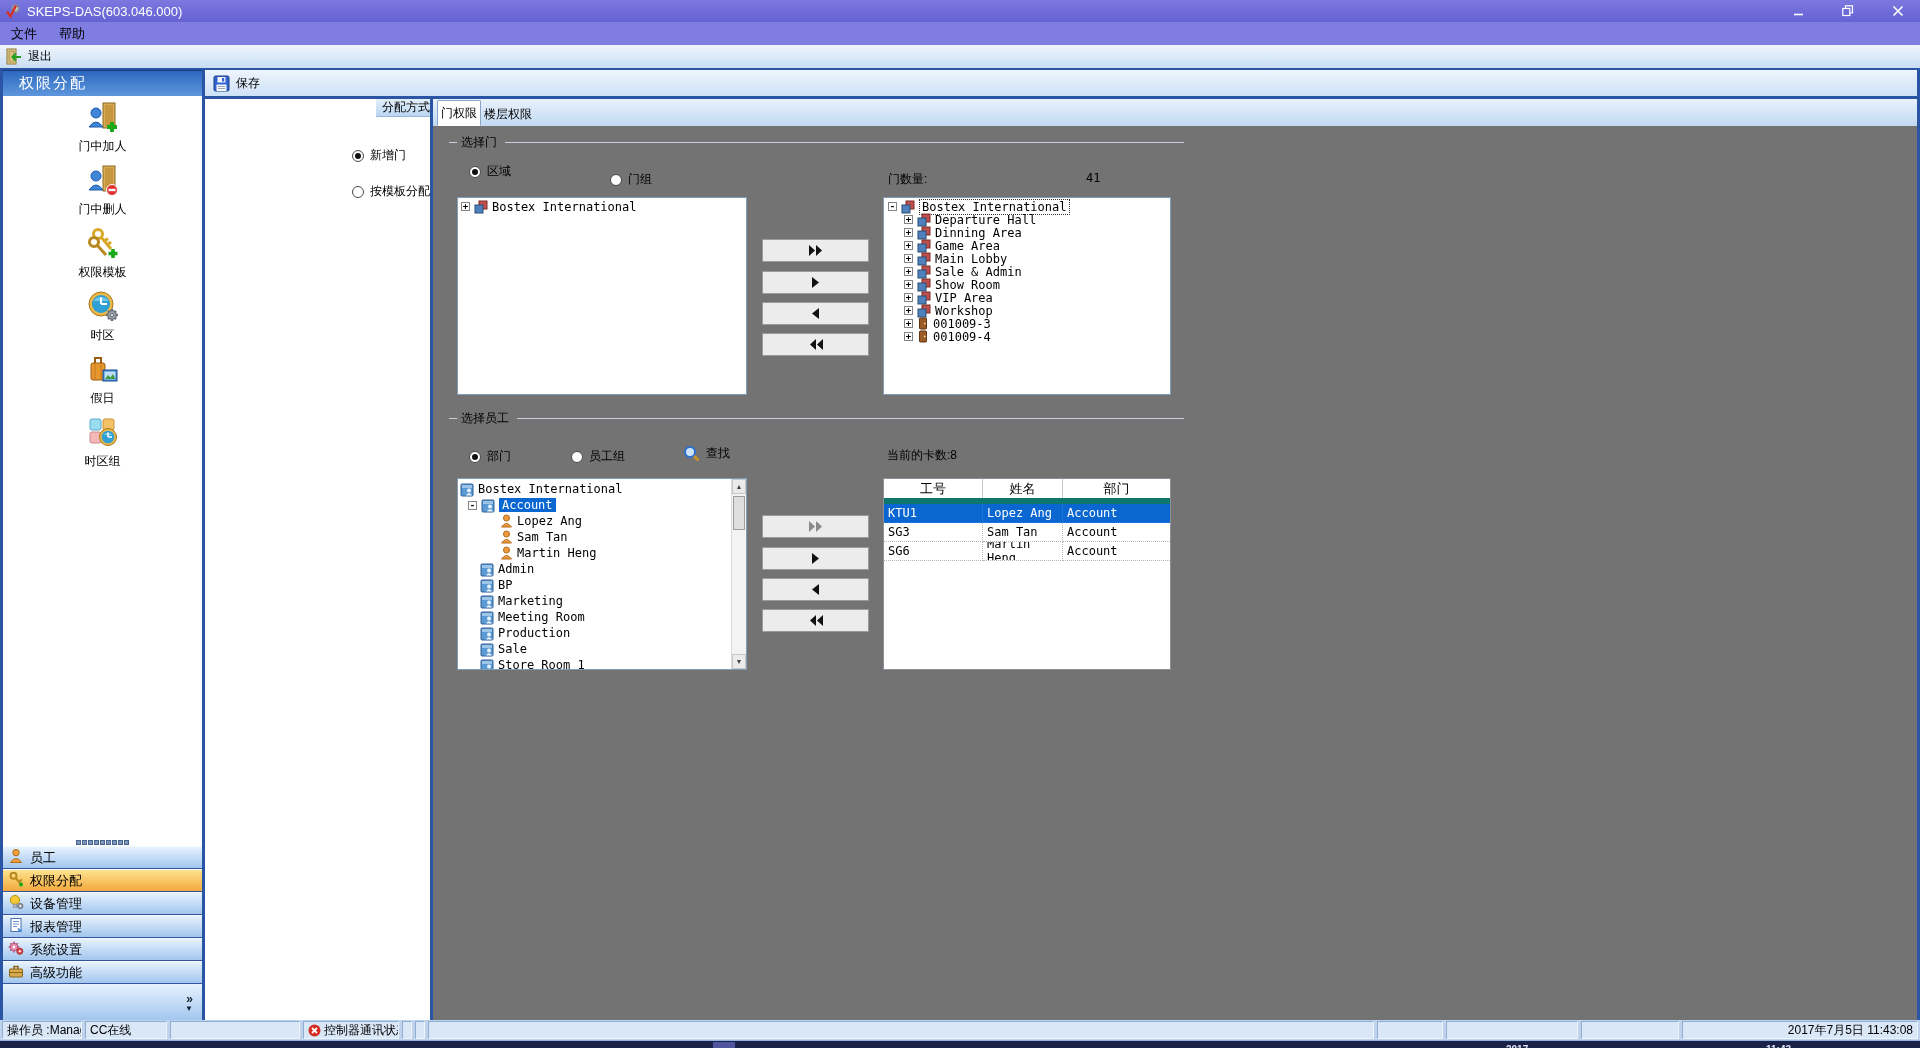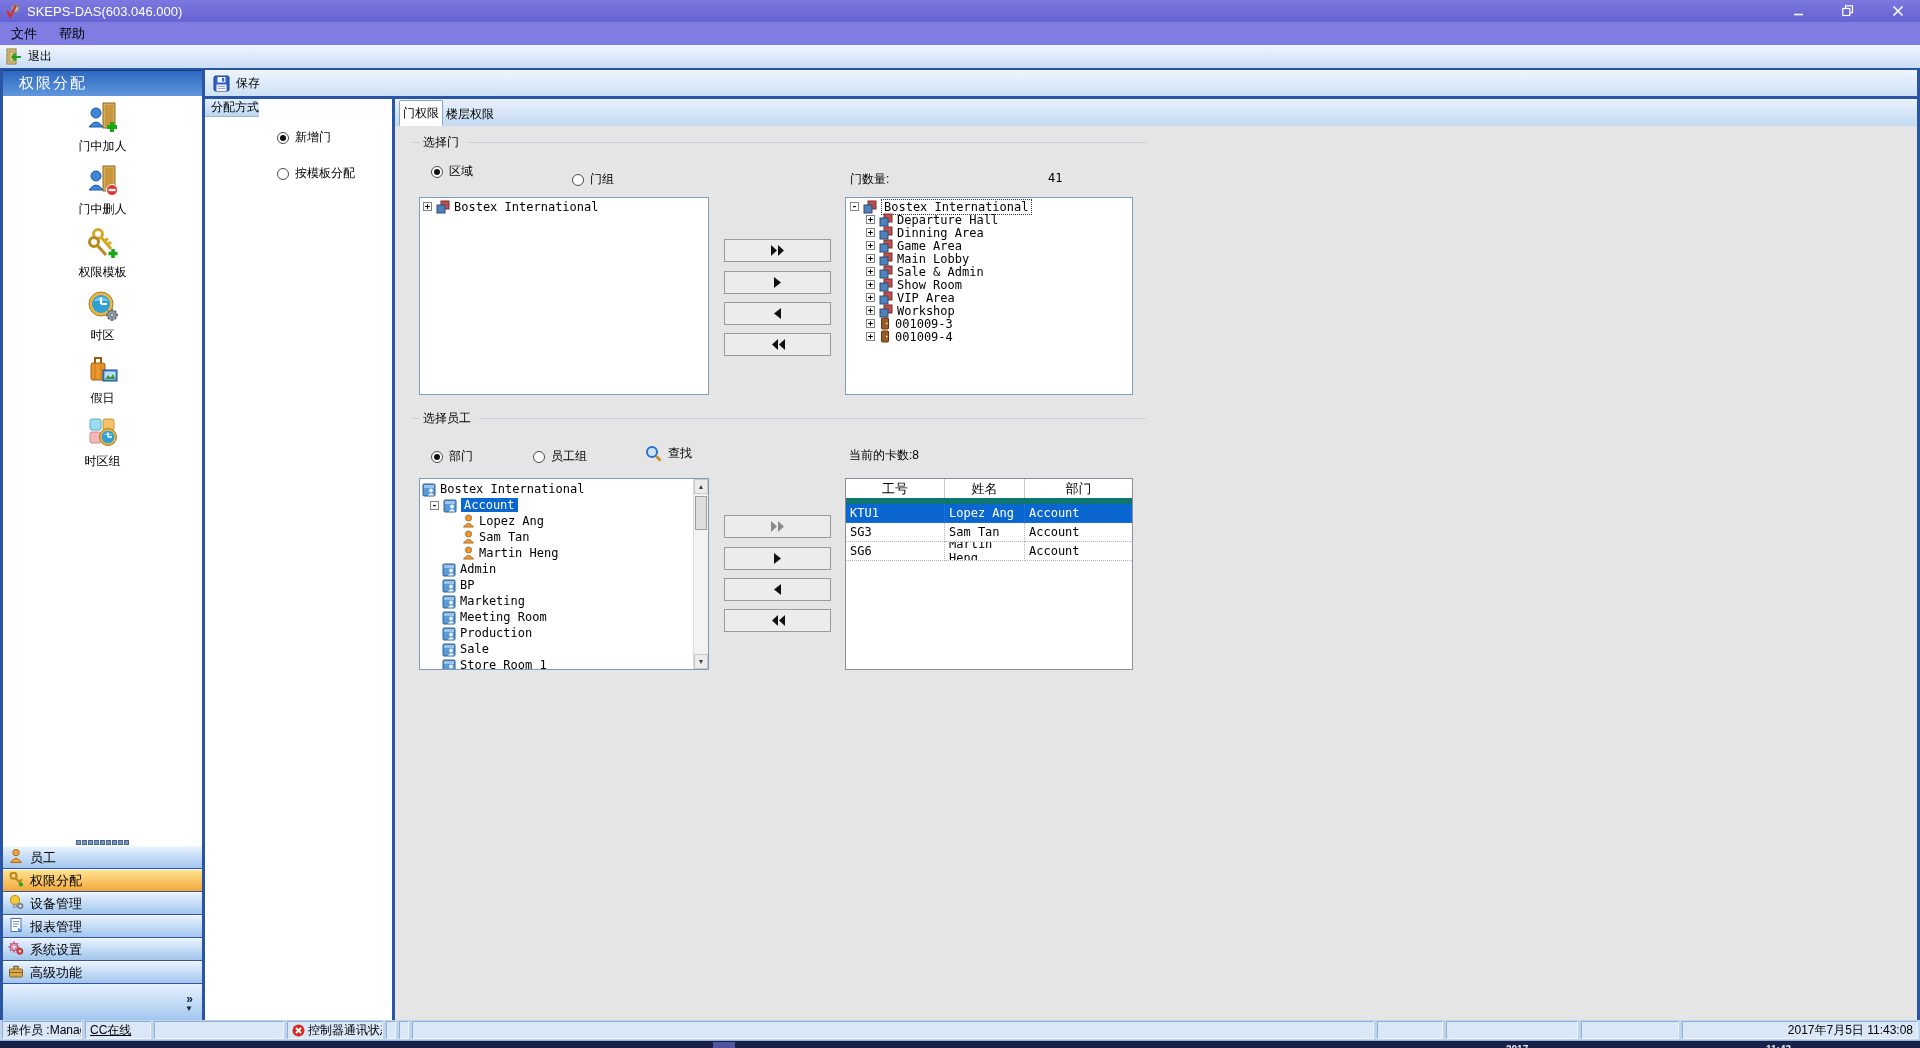--- a/index.html
+++ b/index.html
@@ -27,32 +27,32 @@
   .nav-item { height:23px; display:flex; align-items:center; gap:6px; padding-left:5px; font-size:13px;
               background:linear-gradient(#e7f2fe,#a2c6ee); border-top:1px solid #f3f9ff; border-bottom:1px solid #35549b; cursor:pointer; }
   .nav-item.active { background:linear-gradient(#ffe390,#f2a93c); }
   .nav-foot { height:36px; background:linear-gradient(#e7f2fe,#a2c6ee); display:flex; flex-direction:column; align-items:flex-end; justify-content:center; padding-right:9px; font-weight:bold; color:#123; cursor:pointer; }
   .nav-foot .c2 { font-size:8px; margin-top:-2px; }
 
   
   .main { flex:1; display:flex; flex-direction:column; min-width:0; }
   .savebar { height:29px; background:linear-gradient(#eef5fd,#cde1f6); border-bottom:3px solid #2a55a4; display:flex; align-items:center; gap:6px; padding-left:8px; cursor:pointer; }
   .content { flex:1; display:flex; min-height:0; }
-  .assign-panel { width:190px; border-right:3px solid #2a55a4; display:flex; flex:none; }
+  .assign-panel { width:228px; border-right:3px solid #2a55a4; display:flex; flex-direction:column; flex:none;align-items:flex-end; }
   .ap-header { height:18px; background:linear-gradient(#e3effb,#bcd6f0); border-bottom:1px solid #9ab6d8; display:flex; align-items:center; padding-left:6px; }
   .ap-body { padding:30px 0 0 18px; display:flex; flex-direction:column; gap:19px; background:#fff; flex:1; }
   .radio { display:flex; align-items:center; gap:6px; cursor:pointer; white-space:nowrap; }
   .rb { width:12px; height:12px; border:1px solid #4a4a4a; border-radius:50%; background:#fff; position:relative; flex:none; }
   .radio.sel .rb::after { content:""; position:absolute; inset:2px; border-radius:50%; background:#101010; }
 
   .tabarea { flex:1; display:flex; flex-direction:column; min-width:0; }
   .tabstrip { height:27px; background:linear-gradient(#e9f2fc,#c2d9f2); display:flex; align-items:flex-end; padding-left:4px; }
   .tab { padding:4px 3px 3px; cursor:pointer; }
   .tab.active { background:#fff; border:1px solid #8aa6c6; border-bottom:1px solid #fff; border-radius:2px 2px 0 0; }
-  .page { flex:1; background:#e5e5e5; position:relative; overflow:hidden; }
+  .page { flex:1; background:#737373; position:relative; overflow:hidden; }
 
   .group-label { position:absolute; display:flex; align-items:center; height:15px; }
   .gl-dash { width:8px; border-top:1px solid #c9d1dc; }
   .gl-line { flex:1; border-top:1px solid #c9d1dc; margin-left:6px; }
   .group-label span { margin:0 2px 0 4px; }
 
   .listbox { position:absolute; background:#fff; border:1px solid #7f9db9; overflow:hidden; padding-top:2px; }
   .trow { display:flex; align-items:center; white-space:nowrap; font-family:"DejaVu Sans Mono", monospace; font-size:12px; }
   .t13 .trow { height:13px; }
   .t16 .trow { height:16px; }
@@ -707,21 +707,21 @@
             </div>
 
           </div>
         </div>
       </div>
     </div>
   </div>
 
   <div class="statusbar">
     <div class="spanel" style="width:80px;">操作员 :Manager</div>
-    <div class="spanel" style="width:66px;text-decoration:underline;">CC在线</div>
+    <div class="spanel" style="width:82px;">CC在线</div>
     <div class="spanel" style="width:130px;"></div>
     <div class="spanel" style="width:96px; gap:3px;">
       <span style="display:flex;">
           <svg width="13" height="13" viewBox="0 0 13 13">
             <circle cx="6.5" cy="6.5" r="6" fill="#d62c20"></circle>
             <path d="M4 4 L9 9 M9 4 L4 9" stroke="#fff" stroke-width="1.8"></path>
           </svg>
         </span>
       <span>控制器通讯状态</span>
     </div>

